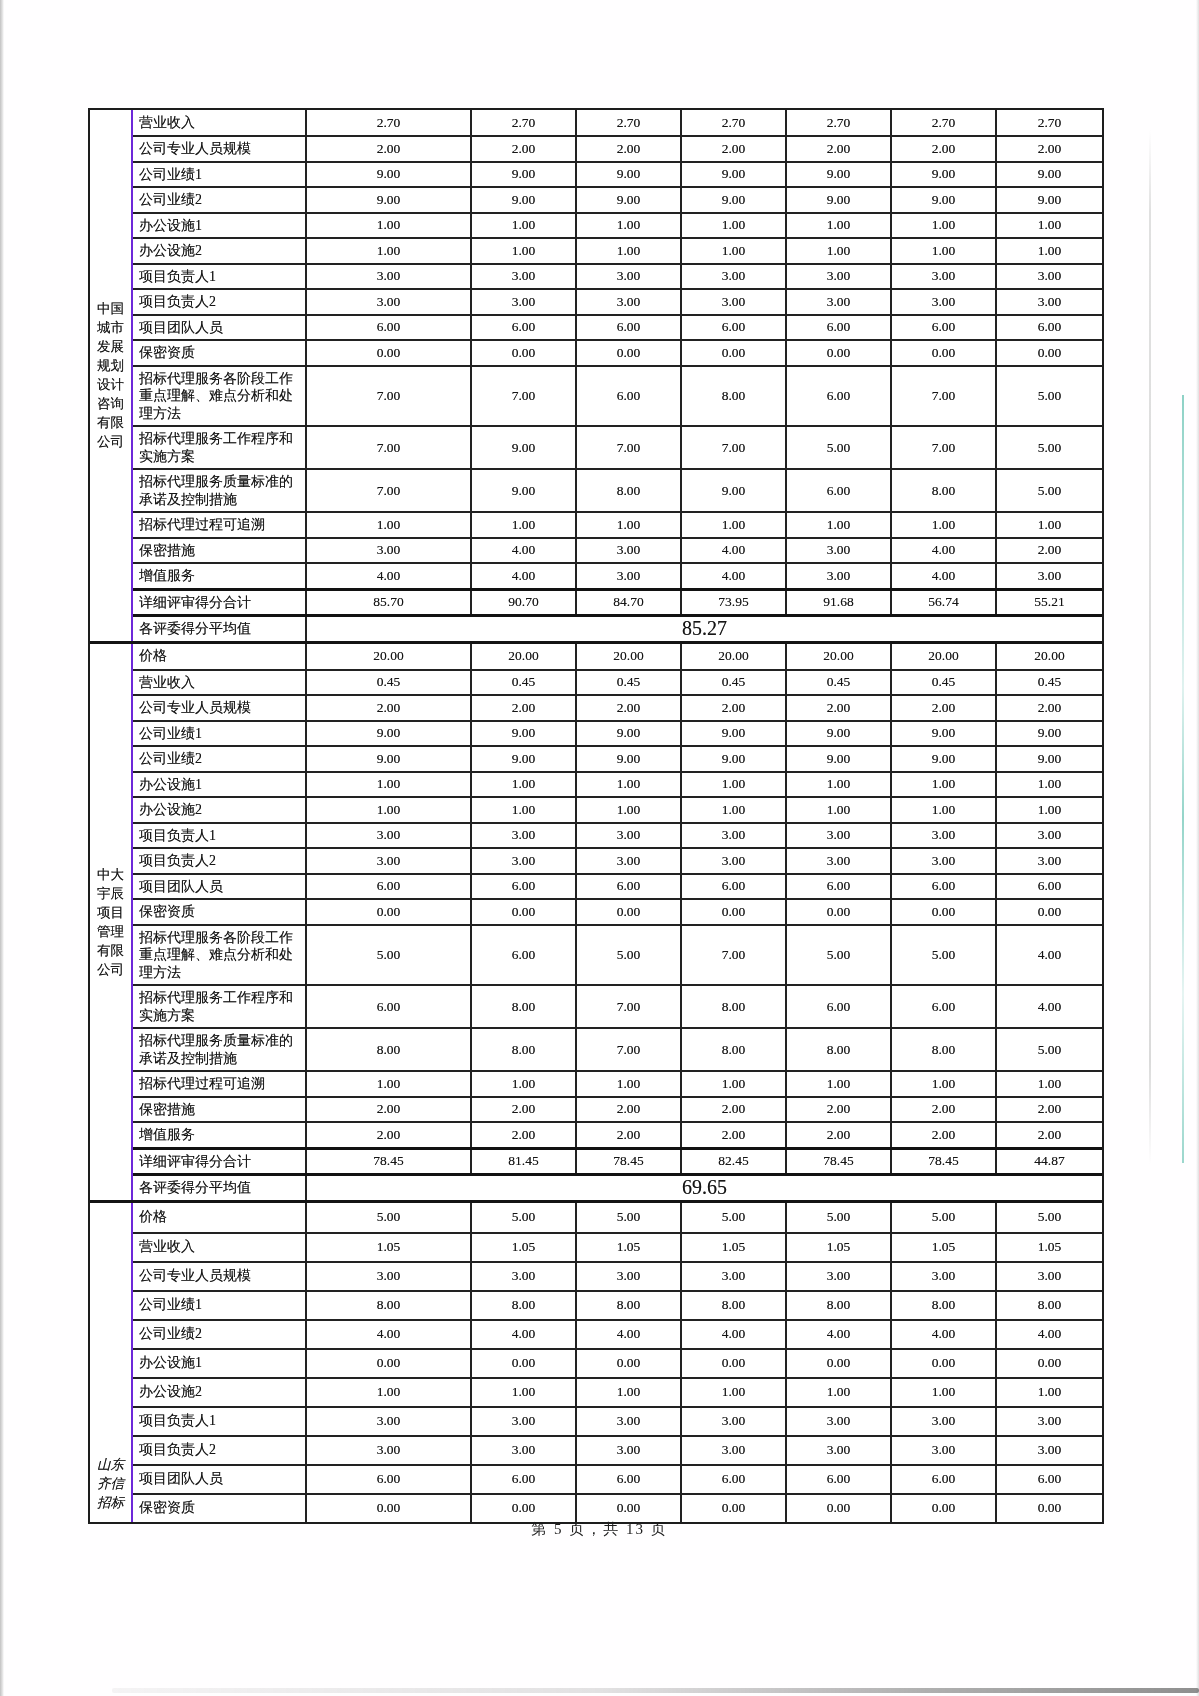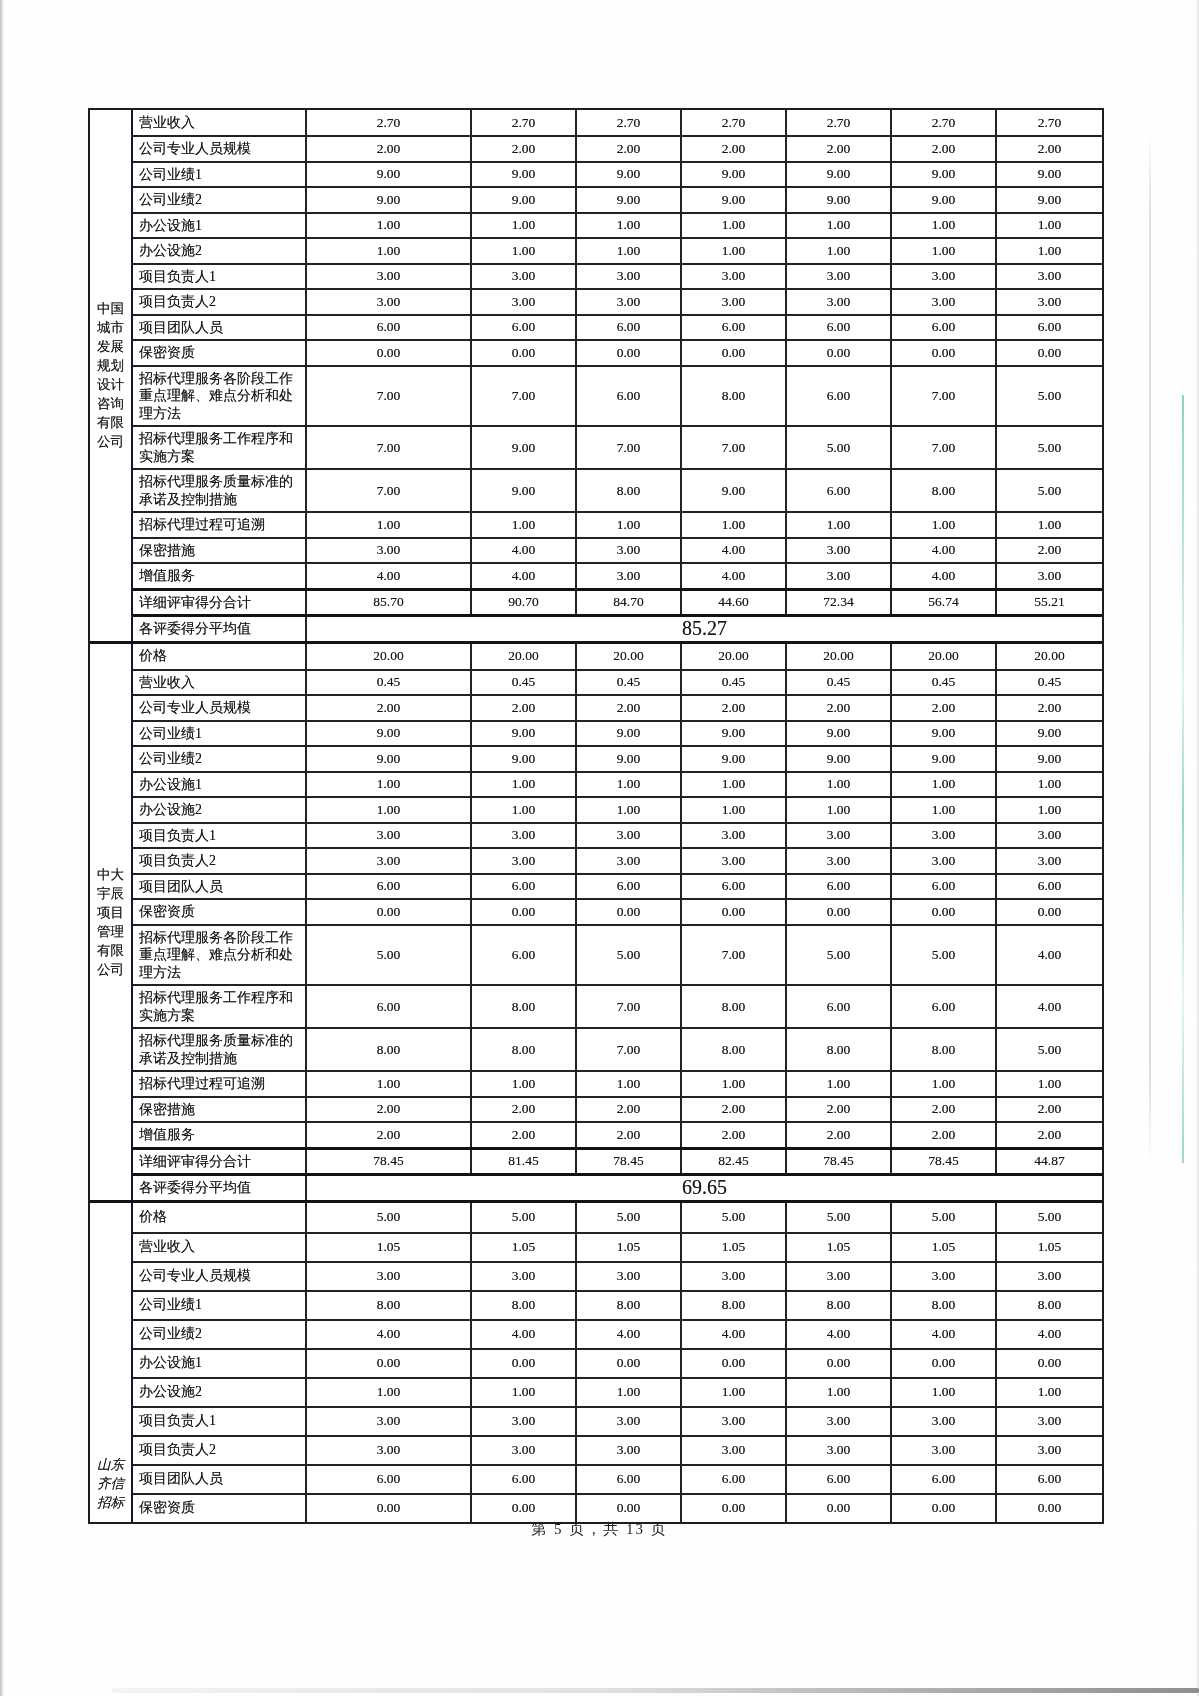--- a/index.html
+++ b/index.html
@@ -20,21 +20,21 @@
     width: 1016px;
     border: 2px solid #1d1d1d;
     background: #fff;
     text-shadow: 0 0 0.5px rgba(10,10,10,0.55);
   }
   .group { display: flex; }
   .group + .group { border-top: 3px solid #141414; }
 
   .company-cell {
     flex: 0 0 43px; width: 43px;
-    border-right: 2px solid #0f172a;
+    border-right: 2px solid #6d28d9;
     display: flex; align-items: center; justify-content: center;
     white-space: pre-line;
     font-size: 13.5px; line-height: 19px;
     padding: 4px 7px;
   }
   .g2 .company-cell { align-items: flex-end; padding-bottom: 10px; font-style: italic; }
 
   .rows { flex: 1 1 auto; display: flex; flex-direction: column; }
   .row { display: flex; min-height: 25px; }
   .row + .row { border-top: 2px solid #222; }
@@ -279,22 +279,22 @@
             <div class="cell score-cell">4.00</div>
             <div class="cell score-cell">3.00</div>
             <div class="cell score-cell">4.00</div>
             <div class="cell score-cell last">3.00</div>
           </div>
           <div class="row row-total">
     <div class="cell label-cell">详细评审得分合计</div>
   <div class="cell score-cell first">85.70</div>
             <div class="cell score-cell">90.70</div>
             <div class="cell score-cell">84.70</div>
-            <div class="cell score-cell">44.60</div>
-            <div class="cell score-cell">72.34</div>
+            <div class="cell score-cell">73.95</div>
+            <div class="cell score-cell">91.68</div>
             <div class="cell score-cell">56.74</div>
             <div class="cell score-cell last">55.21</div>
           </div>
           <div class="row row-average">
     <div class="cell label-cell">各评委得分平均值</div>
   <div class="cell avg-cell">85.27</div>
           </div>
         </div>
   </div>
       <div class="group g1">

